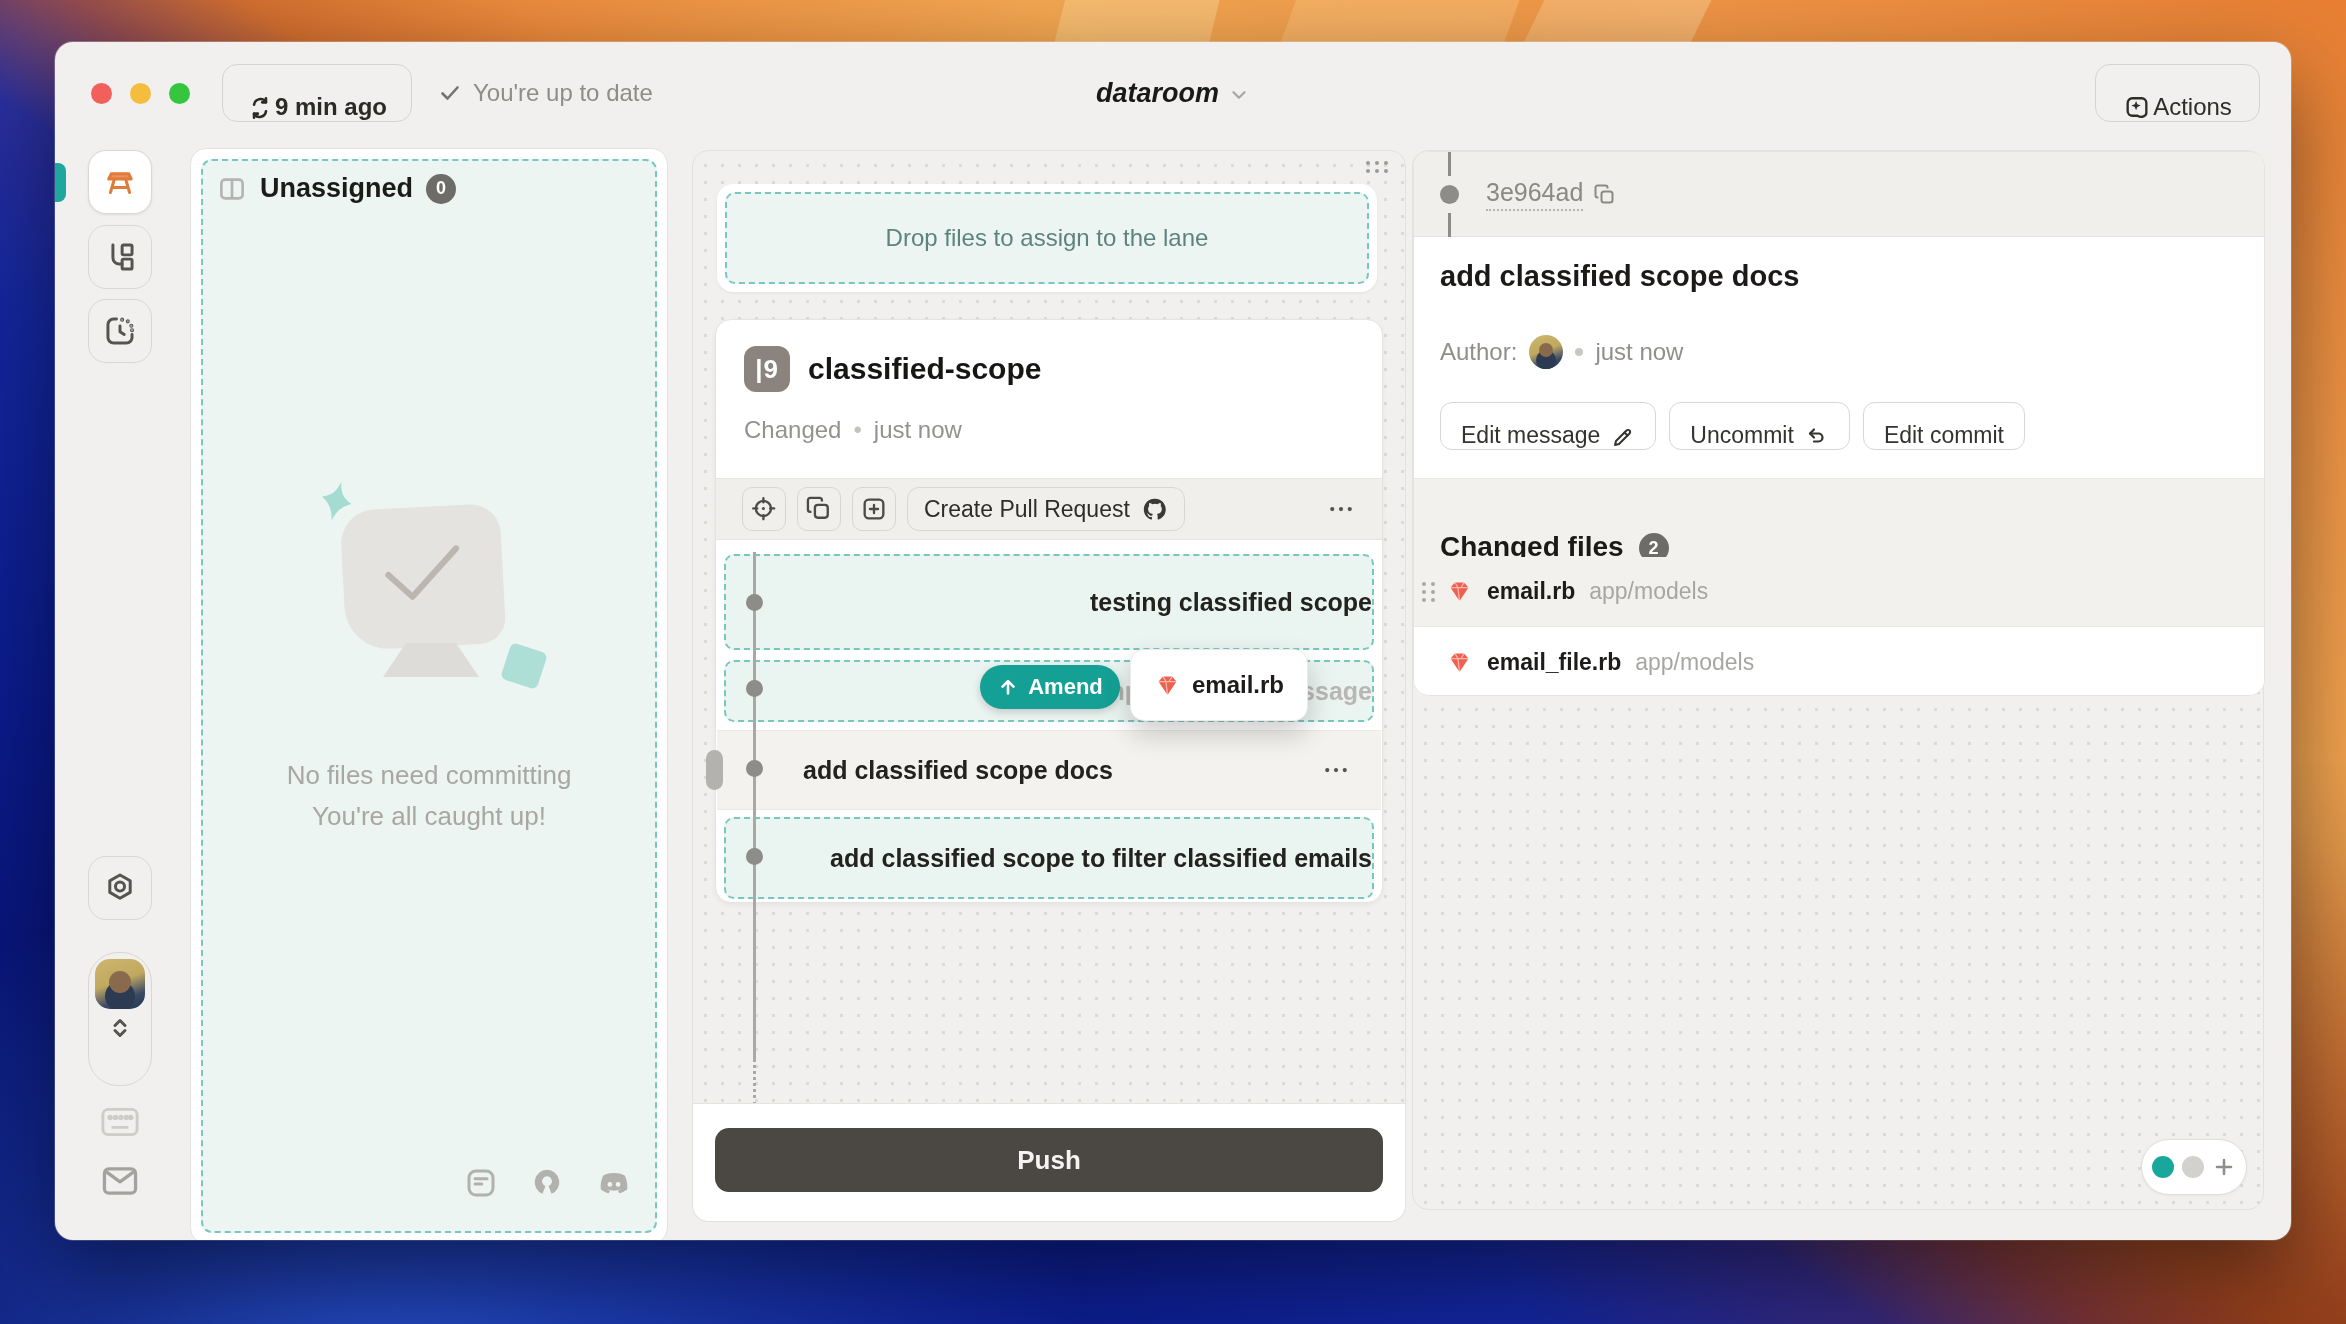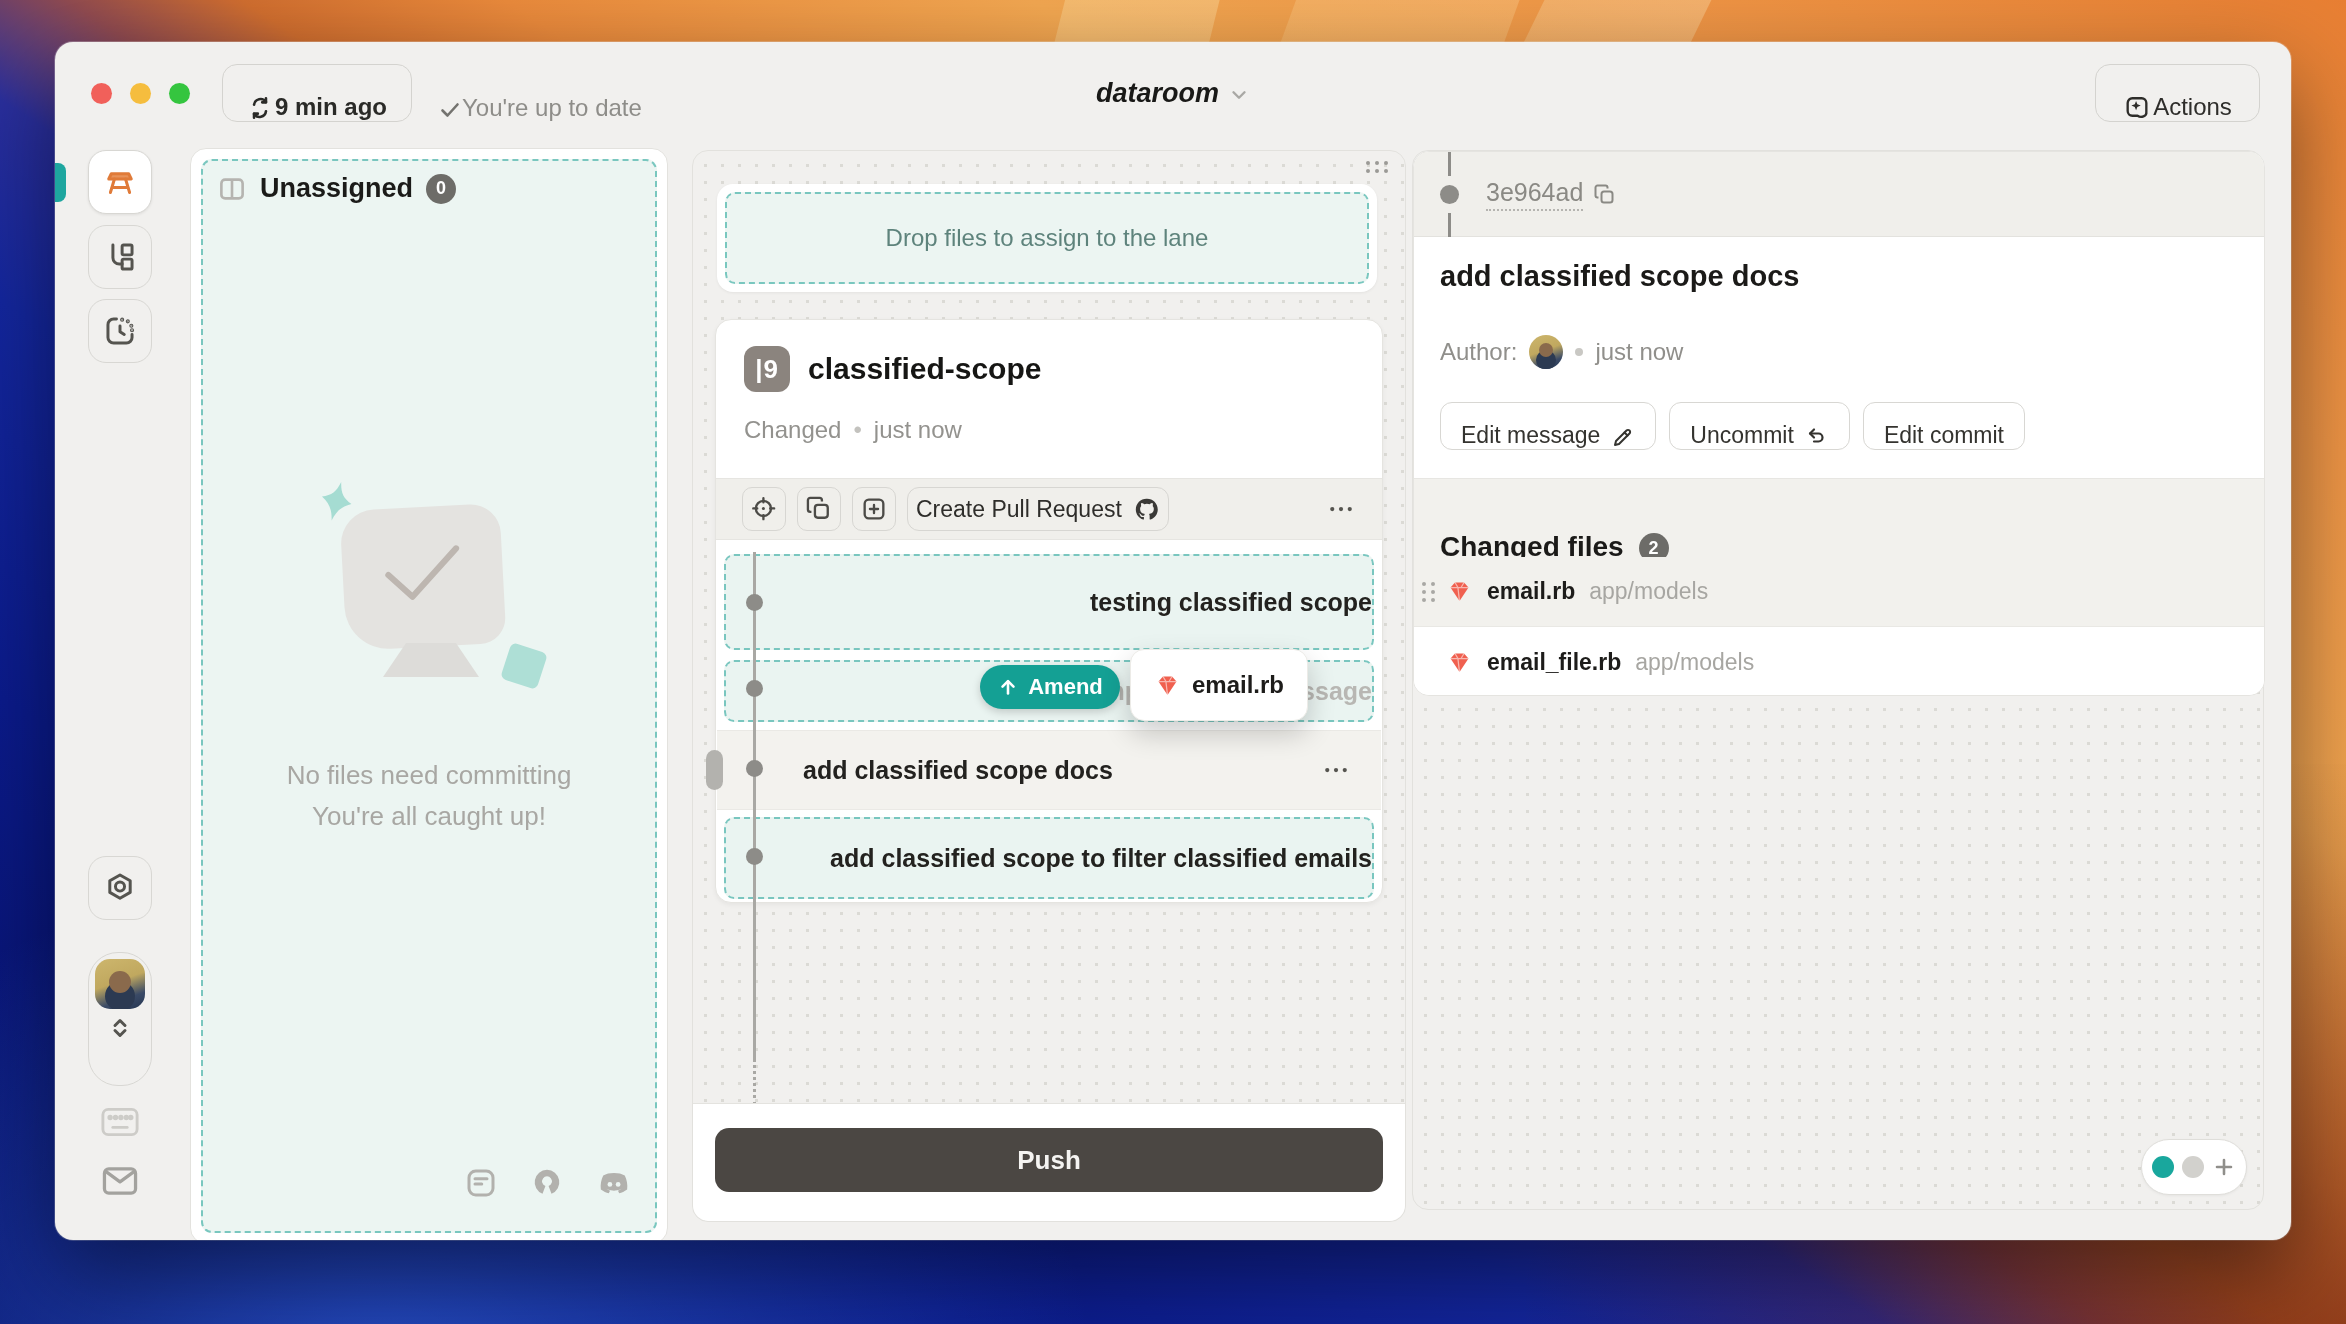--- a/index.html
+++ b/index.html
@@ -25,21 +25,21 @@
     overflow:hidden; color:#1c1c1a; }
 
   
   .traffic { position:absolute; left:36px; top:41px; display:flex; gap:18px; }
   .tl { width:21px; height:21px; border-radius:50%; }
   .tl.red{background:#f1605a;} .tl.yellow{background:#f5bd3e;} .tl.green{background:#35c53f;}
 
   .btn-outline { display:inline-flex; align-items:flex-end; justify-content:center; gap:2px;
     border:1.5px solid #d4d3cf; border-radius:15px; background:transparent; color:#2a2a27; }
   .sync-btn { position:absolute; left:167px; top:22px; width:190px; height:58px; font-size:24px; font-weight:700; }
-  .statusline { position:absolute; left:383px; top:22px; height:58px; display:flex; align-items:flex-end; 
+  .statusline { position:absolute; left:383px; top:22px; height:58px; display:flex; align-items:center; gap:11px;
     color:#8e8d89; font-size:24px; }
   .statusline svg { color:#74736f; }
   .project-switch { position:absolute; left:0; right:0; top:22px; height:58px; display:flex; align-items:center; justify-content:center; gap:9px;font-style:italic; }
   .project-switch .name { font-size:27px; font-weight:700; color:#191917; }
   .project-switch svg { color:#a9a8a4; margin-top:4px; }
   .actions-btn { position:absolute; left:2040px; top:22px; width:165px; height:58px; font-size:24px; font-weight:400; color:#2e2d2a; }
 
   
   .rail-indicator { position:absolute; left:0; top:121px; width:11px; height:39px; border-radius:0 8px 8px 0; background:#1ea69f; }
   .rail-btn { position:absolute; left:33px; width:64px; height:64px; border-radius:18px;
@@ -99,21 +99,21 @@
   .bc-head { position:absolute; left:28px; top:26px; display:flex; align-items:center; gap:18px; }
   .branch-icon { width:46px; height:46px; border-radius:12px; background:#8b847e; color:#fff;
     display:flex; align-items:center; justify-content:center; font-size:26px; font-weight:700; letter-spacing:1px; }
   .bc-title { font-size:30px; font-weight:700; color:#161614; }
   .bc-sub { position:absolute; left:28px; top:96px; display:flex; align-items:center; gap:12px; font-size:24px; color:#93928e; }
   .dot-sep { color:#c3c2be; font-size:24px; }
   .bc-toolbar { position:absolute; left:0; right:0; top:158px; height:62px; background:#f0efeb;
     border-top:1px solid #e6e5e1; border-bottom:1px solid #e6e5e1; display:flex; align-items:center; padding:0 26px; gap:11px; }
   .tool-btn { width:44px; height:44px; border-radius:10px; border:1.5px solid #d7d6d2; background:transparent;
     display:flex; align-items:center; justify-content:center; color:#4c4b47; }
-  .pr-btn { height:44px; border-radius:12px; border:1.5px solid #d7d6d2; background:transparent; padding:0 8px;
+  .pr-btn { height:44px; border-radius:12px; border:1.5px solid #d7d6d2; background:transparent; padding:0 16px;
     display:flex; align-items:center; gap:11px; font-size:23px; color:#2e2d2a; }
   .kebab { margin-left:auto; color:#55544f; background:none; border:none; display:flex; }
 
   .commits { position:absolute; left:0; right:0; top:220px; bottom:0; }
   .commit-line { position:absolute; left:37px; top:12px; width:3px; height:506px; background:#a9a8a4; }
   .commit-line-dotted { position:absolute; left:37px; top:518px; height:48px; border-left:3px dotted #a9a8a4; }
   .cdot { position:absolute; left:30px; width:17px; height:17px; border-radius:50%; background:#8d8c88; }
   .cd1{top:54px;} .cd2{top:140px;} .cd3{top:220px;} .cd4{top:308px;}
   .crow-dashed { position:absolute; left:8px; width:650px; border:2px dashed rgba(28,160,150,.55); border-radius:10px;
     background:#eaf4f1; display:flex; align-items:center;justify-content:flex-end; }

